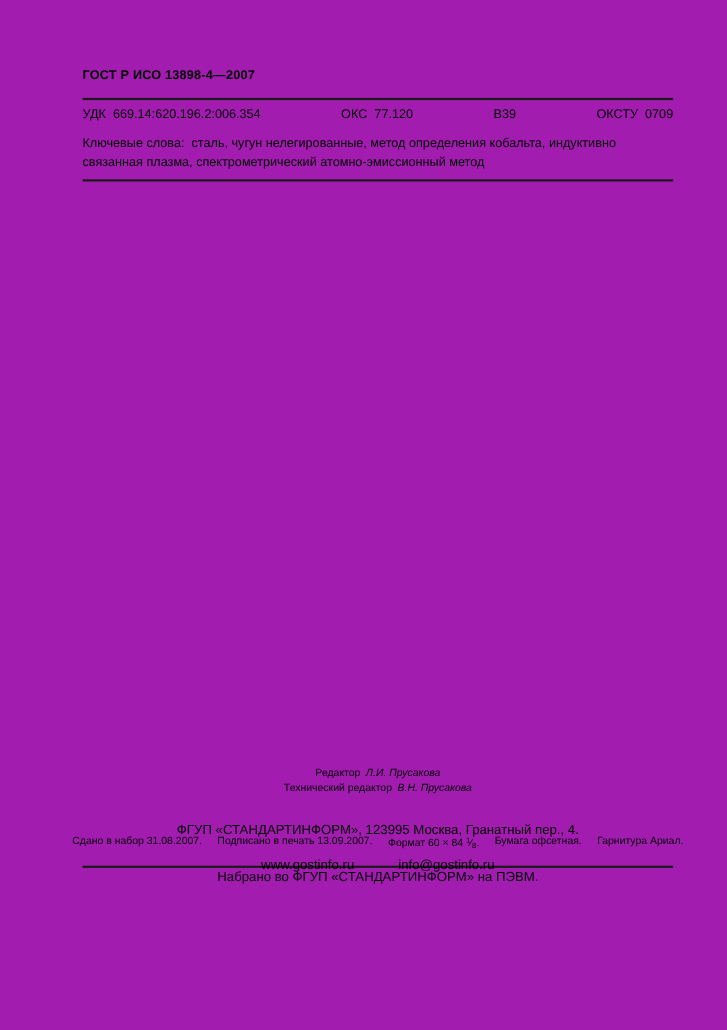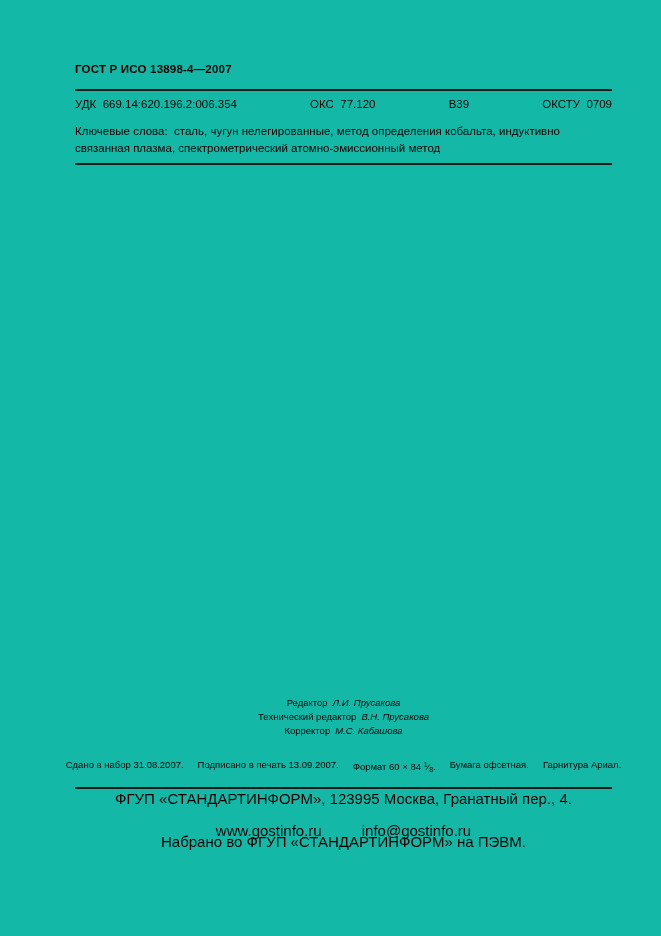--- a/index.html
+++ b/index.html
@@ -4,21 +4,21 @@
 <style>
   html, body {
     margin: 0;
     padding: 0;
     background: #ffffff;
   }
   .page {
     position: relative;
     width: 661px;
     height: 936px;
-    background: #14b8a6;
+    background: #a21caf;
     font-family: "Liberation Sans", sans-serif;
     color: #000000;
     overflow: hidden;
   }
   .content-col {
     position: absolute;
     left: 75px;
     width: 537px;
   }
   .doc-code {
@@ -76,23 +76,23 @@
   .imprint-line span { white-space: pre; }
   .frac-num {
     font-size: 7px;
     vertical-align: 3px;
   }
   .frac-den {
     font-size: 7px;
     vertical-align: -2px;
   }
   .publisher {
-    top: 793px;
+    top: 749px;
     text-align: center;
-    font-size: 15px;
+    font-size: 12px;
     line-height: 11.5px;
   }
   .contacts-line {
     display: flex;
     justify-content: center;
     gap: 40px;
     margin-top: 20px;
   }
 </style>
 </head>
@@ -115,23 +115,20 @@
 
   <div class="rule rule-keywords"></div>
 
   <div class="content-col credits">
     <div>
       <span class="credit-label">Редактор</span><span class="credit-name">Л.И. Прусакова</span>
     </div>
     <div>
       <span class="credit-label">Технический редактор</span><span class="credit-name">В.Н. Прусакова</span>
     </div>
-    <div>
-      <span class="credit-label">Корректор</span><span class="credit-name">М.С. Кабашова</span>
-    </div>
   </div>
 
   <div class="content-col imprint">
     <div class="imprint-line">
       <span>Сдано в набор 31.08.2007.</span>
       <span>Подписано в печать 13.09.2007.</span>
       <span><span>Формат 60 × 84 </span><span class="frac-num">1</span><span>⁄</span><span class="frac-den">8</span><span>.</span></span>
       <span>Бумага офсетная.</span>
       <span>Гарнитура Ариал.</span>
     </div>

